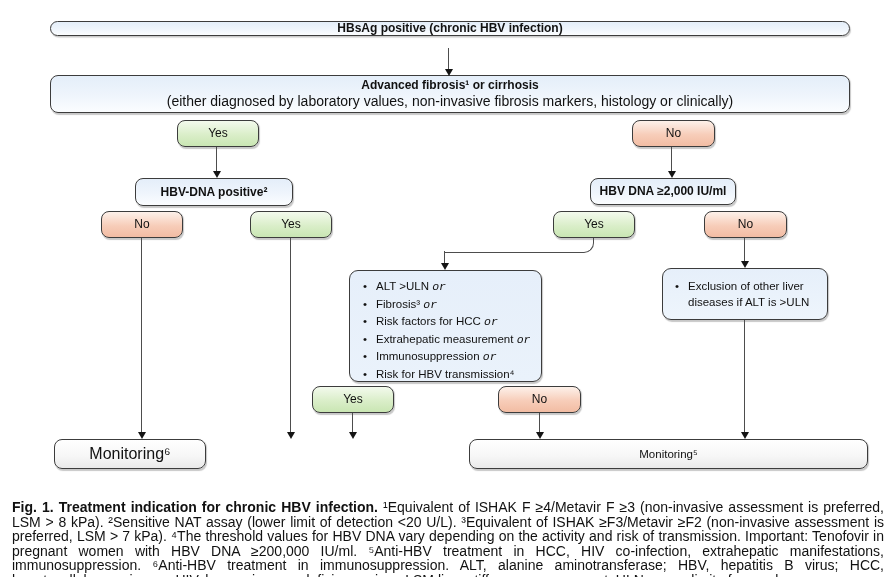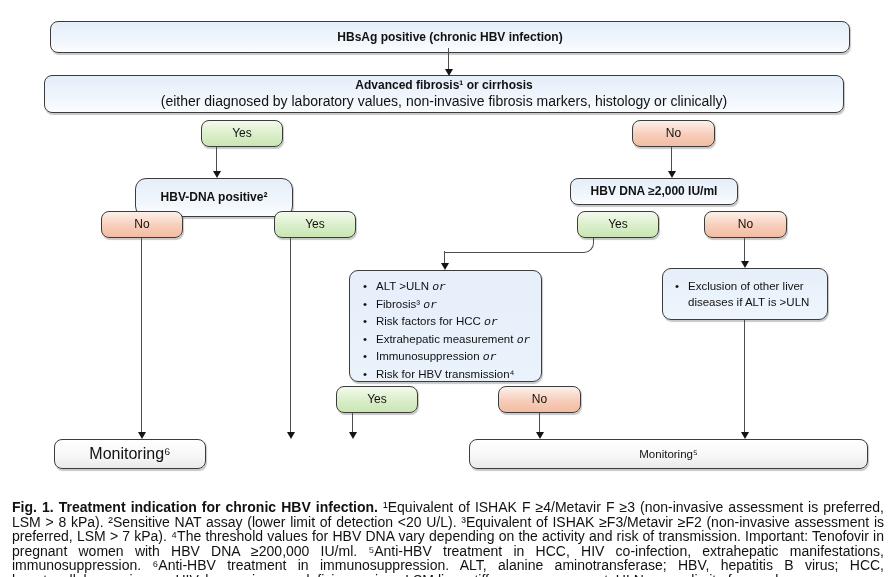--- a/index.html
+++ b/index.html
@@ -4,34 +4,34 @@
 <style>
   html,body{margin:0;padding:0;background:#ffffff;}
   .canvas{position:relative;width:896px;height:577px;background:#ffffff;overflow:hidden;
           font-family:"Liberation Sans",sans-serif;color:#111;}
 
   
   .box{position:absolute;box-sizing:border-box;border:1.5px solid #3c3c3c;border-radius:8px;
        display:flex;align-items:center;justify-content:center;text-align:center;
        box-shadow:1px 1.5px 1px rgba(0,0,0,.22);font-size:12px;line-height:1.25;}
   .blue{background:linear-gradient(180deg,#e4eef9 0%,#eff5fc 55%,#fbfdff 100%);}
-  .green{background:linear-gradient(180deg,#f3faed 0%,#daeec9 55%,#c9e6b3 100%);margin-left:24px;}
+  .green{background:linear-gradient(180deg,#f3faed 0%,#daeec9 55%,#c9e6b3 100%);}
   .red{background:linear-gradient(180deg,#fdf1ea 0%,#f7cdb9 55%,#f2bca3 100%);}
   .neutral{background:linear-gradient(180deg,#ffffff 0%,#f6f6f6 60%,#e9e9e9 100%);}
   .bold{font-weight:bold;}
   .col{flex-direction:column;}
 
   
-  .n-root{left:50px;top:21px;width:800px;height:32px;text-align:right;}
-  .n-fibrosis{left:44px;top:75px;width:800px;height:38px;}
+  .n-root{left:50px;top:21px;width:800px;height:15px;text-align:right;}
+  .n-fibrosis{left:50px;top:75px;width:800px;height:38px;}
   .n-fibrosis .sub{font-size:14px;font-weight:normal;}
   .n-yes-l{left:177px;top:120px;width:82px;height:27px;}
   .n-no-r{left:632px;top:120px;width:83px;height:27px;}
-  .n-q-l{left:135px;top:178px;width:158px;height:39px;border-radius:11px;}
-  .n-q-r{left:570px;top:178px;width:168px;height:27px;justify-content:center;}
+  .n-q-l{left:135px;top:178px;width:158px;height:28px;}
+  .n-q-r{left:590px;top:178px;width:146px;height:27px;justify-content:center;}
   .n-no-l2{left:101px;top:211px;width:82px;height:27px;}
   .n-yes-l2{left:250px;top:211px;width:82px;height:27px;}
   .n-yes-r2{left:553px;top:211px;width:82px;height:27px;}
   .n-no-r2{left:704px;top:211px;width:83px;height:27px;}
   .n-yes-b{left:312px;top:386px;width:82px;height:27px;}
   .n-no-b{left:498px;top:386px;width:83px;height:27px;}
   .n-mon-l{left:54px;top:439px;width:152px;height:30px;font-size:16px;}
   .n-treat{left:215px;top:439px;width:229px;height:30px;}
   .n-mon-r{left:452px;top:439px;width:399px;height:30px;font-size:11.5px;margin-left:17px;}
 

